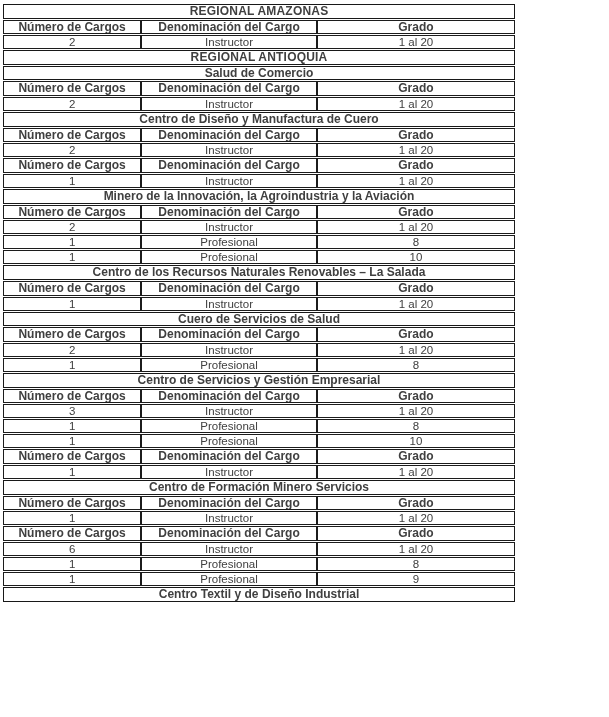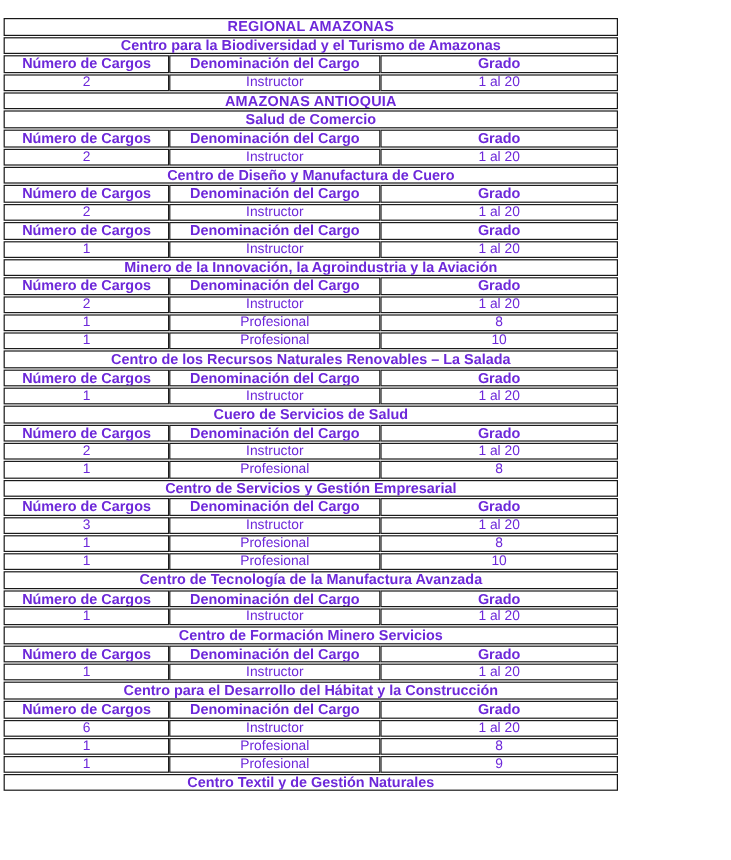--- a/index.html
+++ b/index.html
@@ -4,24 +4,24 @@
 <style>
   html, body {
     margin: 0;
     padding: 0;
     background: #ffffff;
   }
   .page {
     width: 518px;
     height: 717px;
     box-sizing: border-box;
-    padding: 14px 3px;
+    padding: 3px 3px;
     background: #ffffff;
     font-family: "Liberation Sans", sans-serif;
-    color: #6d28d9;
+    color: #404040;
     overflow: hidden;
   }
   table.doc-table {
     width: 100%;
     table-layout: fixed;
     border-collapse: separate;
     border-spacing: 0 1.5px;
   }
   .doc-table th,
   .doc-table td {
@@ -63,35 +63,32 @@
   <table class="doc-table">
     <colgroup>
       <col style="width:27%">
       <col style="width:34.3%">
       <col style="width:38.7%">
     </colgroup>
     <tbody>
         <tr class="region-row">
           <th class="region-title" colspan="3">REGIONAL AMAZONAS</th>
         </tr>
-        <tr class="center-row">
-          <th class="center-title" colspan="3">Centro para la Biodiversidad y el Turismo de Amazonas</th>
-        </tr>
         <tr class="header-row">
           <th>Número de Cargos</th>
           <th>Denominación del Cargo</th>
           <th>Grado</th>
         </tr>
         <tr class="data-row">
           <td>2</td>
           <td>Instructor</td>
           <td>1 al 20</td>
         </tr>
         <tr class="region-row">
-          <th class="region-title" colspan="3">AMAZONAS ANTIOQUIA</th>
+          <th class="region-title" colspan="3">REGIONAL ANTIOQUIA</th>
         </tr>
         <tr class="center-row">
           <th class="center-title" colspan="3">Salud de Comercio</th>
         </tr>
         <tr class="header-row">
           <th>Número de Cargos</th>
           <th>Denominación del Cargo</th>
           <th>Grado</th>
         </tr>
         <tr class="data-row">
@@ -192,23 +189,20 @@
         <tr class="data-row">
           <td>1</td>
           <td>Profesional</td>
           <td>8</td>
         </tr>
         <tr class="data-row">
           <td>1</td>
           <td>Profesional</td>
           <td>10</td>
         </tr>
-        <tr class="center-row">
-          <th class="center-title" colspan="3">Centro de Tecnología de la Manufactura Avanzada</th>
-        </tr>
         <tr class="header-row">
           <th>Número de Cargos</th>
           <th>Denominación del Cargo</th>
           <th>Grado</th>
         </tr>
         <tr class="data-row">
           <td>1</td>
           <td>Instructor</td>
           <td>1 al 20</td>
         </tr>
@@ -218,23 +212,20 @@
         <tr class="header-row">
           <th>Número de Cargos</th>
           <th>Denominación del Cargo</th>
           <th>Grado</th>
         </tr>
         <tr class="data-row">
           <td>1</td>
           <td>Instructor</td>
           <td>1 al 20</td>
         </tr>
-        <tr class="center-row">
-          <th class="center-title" colspan="3">Centro para el Desarrollo del Hábitat y la Construcción</th>
-        </tr>
         <tr class="header-row">
           <th>Número de Cargos</th>
           <th>Denominación del Cargo</th>
           <th>Grado</th>
         </tr>
         <tr class="data-row">
           <td>6</td>
           <td>Instructor</td>
           <td>1 al 20</td>
         </tr>
@@ -242,17 +233,17 @@
           <td>1</td>
           <td>Profesional</td>
           <td>8</td>
         </tr>
         <tr class="data-row">
           <td>1</td>
           <td>Profesional</td>
           <td>9</td>
         </tr>
         <tr class="center-row">
-          <th class="center-title" colspan="3">Centro Textil y de Gestión Naturales</th>
+          <th class="center-title" colspan="3">Centro Textil y de Diseño Industrial</th>
         </tr>
       </tbody>
   </table>
 </div>
 
 </body></html>

